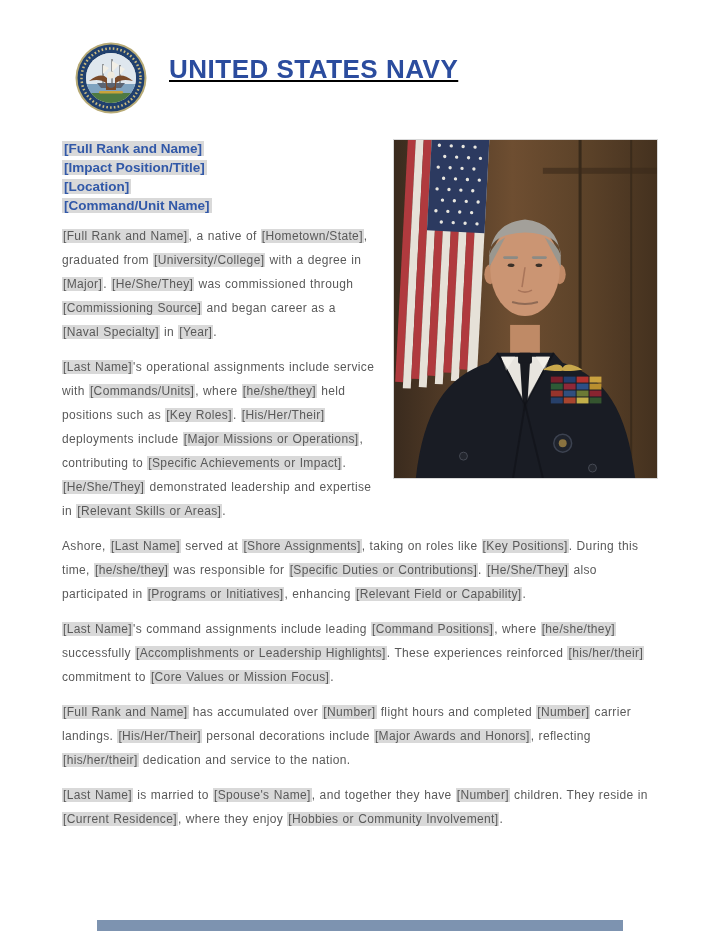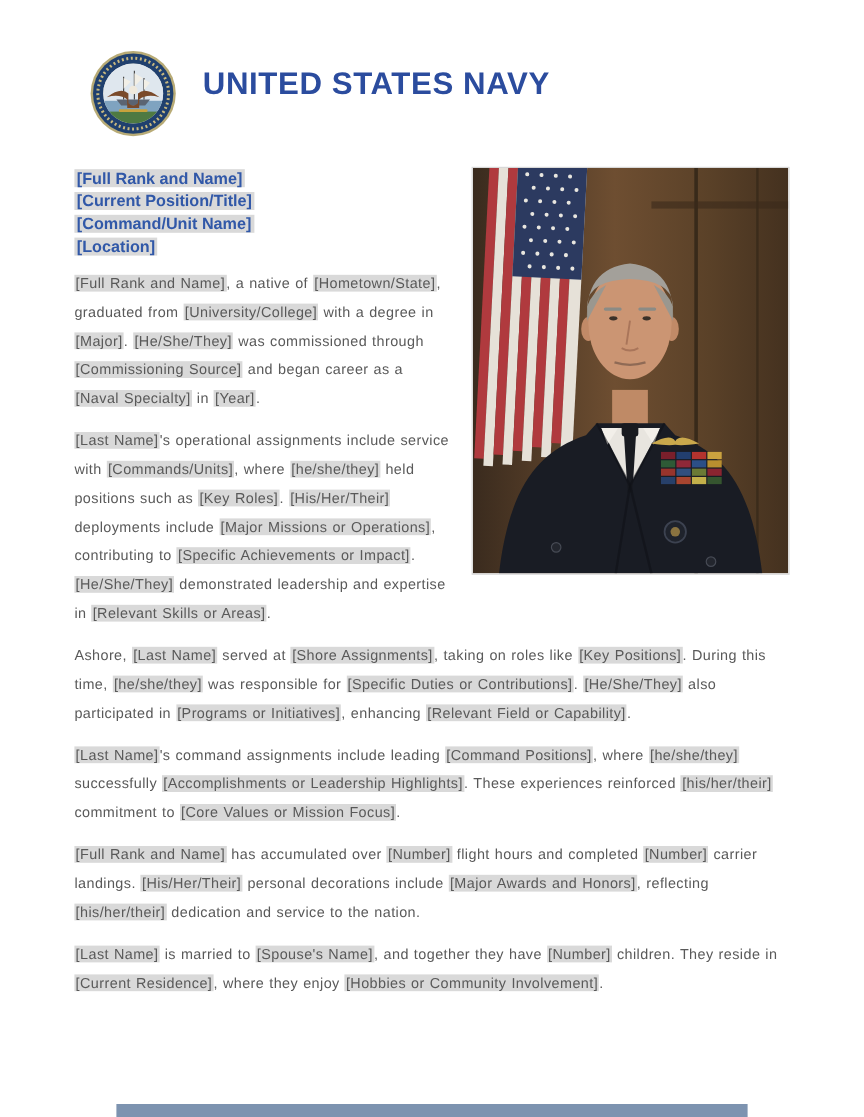--- a/index.html
+++ b/index.html
@@ -6,21 +6,21 @@
   .page{
     position:relative;
     width:720px;height:931px;
     background:#ffffff;
     overflow:hidden;
     font-family:"Liberation Sans","DejaVu Sans",sans-serif;
   }
   .content{padding:42px 62px 0 62px;}
 
   
-  .doc-header{display:flex;align-items:flex-start;margin-bottom:25px;}
+  .doc-header{display:flex;align-items:flex-start;margin-bottom:25px;text-decoration:underline;}
   .seal{width:72px;height:72px;margin-left:13px;flex:0 0 auto;}
   .doc-title{
     margin:12px 0 0 22px;
     font-size:26px;line-height:31px;font-weight:bold;
     letter-spacing:.5px;
     color:var(--title-blue,#2b4c9e);
   }
   .doc-title span{display:block;}
 
   
@@ -216,23 +216,23 @@
             <circle cx="170" cy="305" r="9" fill="#1f232c" stroke="#3c4250" stroke-width="1.5"></circle>
             <circle cx="170" cy="305" r="4" fill="#8a7340"></circle>
             <circle cx="70" cy="318" r="4" fill="#23262e" stroke="#464a54" stroke-width="1"></circle>
             <circle cx="200" cy="330" r="4" fill="#23262e" stroke="#464a54" stroke-width="1"></circle>
           </g>
         </svg>
       </figure>
 
       <div class="profile-block" id="profile-block">
           <div class="profile-line"><span class="ph-blue">[Full Rank and Name]</span></div>
-          <div class="profile-line"><span class="ph-blue">[Current Position/Title]</span></div>
+          <div class="profile-line"><span class="ph-blue">[Impact Position/Title]</span></div>
+          <div class="profile-line"><span class="ph-blue">[Location]</span></div>
           <div class="profile-line"><span class="ph-blue">[Command/Unit Name]</span></div>
-          <div class="profile-line"><span class="ph-blue">[Location]</span></div>
         </div>
 
       <div id="paragraphs">
           <p class="bio-paragraph"><span class="hl">[Full Rank and Name]</span><span class="plain">, a native of </span><span class="hl">[Hometown/State]</span><span class="plain">, graduated from </span><span class="hl">[University/College]</span><span class="plain"> with a degree in </span><span class="hl">[Major]</span><span class="plain">. </span><span class="hl">[He/She/They]</span><span class="plain"> was commissioned through </span><span class="hl">[Commissioning Source]</span><span class="plain"> and began career as a </span><span class="hl">[Naval Specialty]</span><span class="plain"> in </span><span class="hl">[Year]</span><span class="plain">.</span></p>
           <p class="bio-paragraph"><span class="hl">[Last Name]</span><span class="plain">'s operational assignments include service with </span><span class="hl">[Commands/Units]</span><span class="plain">, where </span><span class="hl">[he/she/they]</span><span class="plain"> held positions such as </span><span class="hl">[Key Roles]</span><span class="plain">. </span><span class="hl">[His/Her/Their]</span><span class="plain"> deployments include </span><span class="hl">[Major Missions or Operations]</span><span class="plain">, contributing to </span><span class="hl">[Specific Achievements or Impact]</span><span class="plain">. </span><span class="hl">[He/She/They]</span><span class="plain"> demonstrated leadership and expertise in </span><span class="hl">[Relevant Skills or Areas]</span><span class="plain">.</span></p>
           <p class="bio-paragraph"><span class="plain">Ashore, </span><span class="hl">[Last Name]</span><span class="plain"> served at </span><span class="hl">[Shore Assignments]</span><span class="plain">, taking on roles like </span><span class="hl">[Key Positions]</span><span class="plain">. During this time, </span><span class="hl">[he/she/they]</span><span class="plain"> was responsible for </span><span class="hl">[Specific Duties or Contributions]</span><span class="plain">. </span><span class="hl">[He/She/They]</span><span class="plain"> also participated in </span><span class="hl">[Programs or Initiatives]</span><span class="plain">, enhancing </span><span class="hl">[Relevant Field or Capability]</span><span class="plain">.</span></p>
           <p class="bio-paragraph"><span class="hl">[Last Name]</span><span class="plain">'s command assignments include leading </span><span class="hl">[Command Positions]</span><span class="plain">, where </span><span class="hl">[he/she/they]</span><span class="plain"> successfully </span><span class="hl">[Accomplishments or Leadership Highlights]</span><span class="plain">. These experiences reinforced </span><span class="hl">[his/her/their]</span><span class="plain"> commitment to </span><span class="hl">[Core Values or Mission Focus]</span><span class="plain">.</span></p>
           <p class="bio-paragraph"><span class="hl">[Full Rank and Name]</span><span class="plain"> has accumulated over </span><span class="hl">[Number]</span><span class="plain"> flight hours and completed </span><span class="hl">[Number]</span><span class="plain"> carrier landings. </span><span class="hl">[His/Her/Their]</span><span class="plain"> personal decorations include </span><span class="hl">[Major Awards and Honors]</span><span class="plain">, reflecting </span><span class="hl">[his/her/their]</span><span class="plain"> dedication and service to the nation.</span></p>
           <p class="bio-paragraph"><span class="hl">[Last Name]</span><span class="plain"> is married to </span><span class="hl">[Spouse's Name]</span><span class="plain">, and together they have </span><span class="hl">[Number]</span><span class="plain"> children. They reside in </span><span class="hl">[Current Residence]</span><span class="plain">, where they enjoy </span><span class="hl">[Hobbies or Community Involvement]</span><span class="plain">.</span></p>
         </div>

